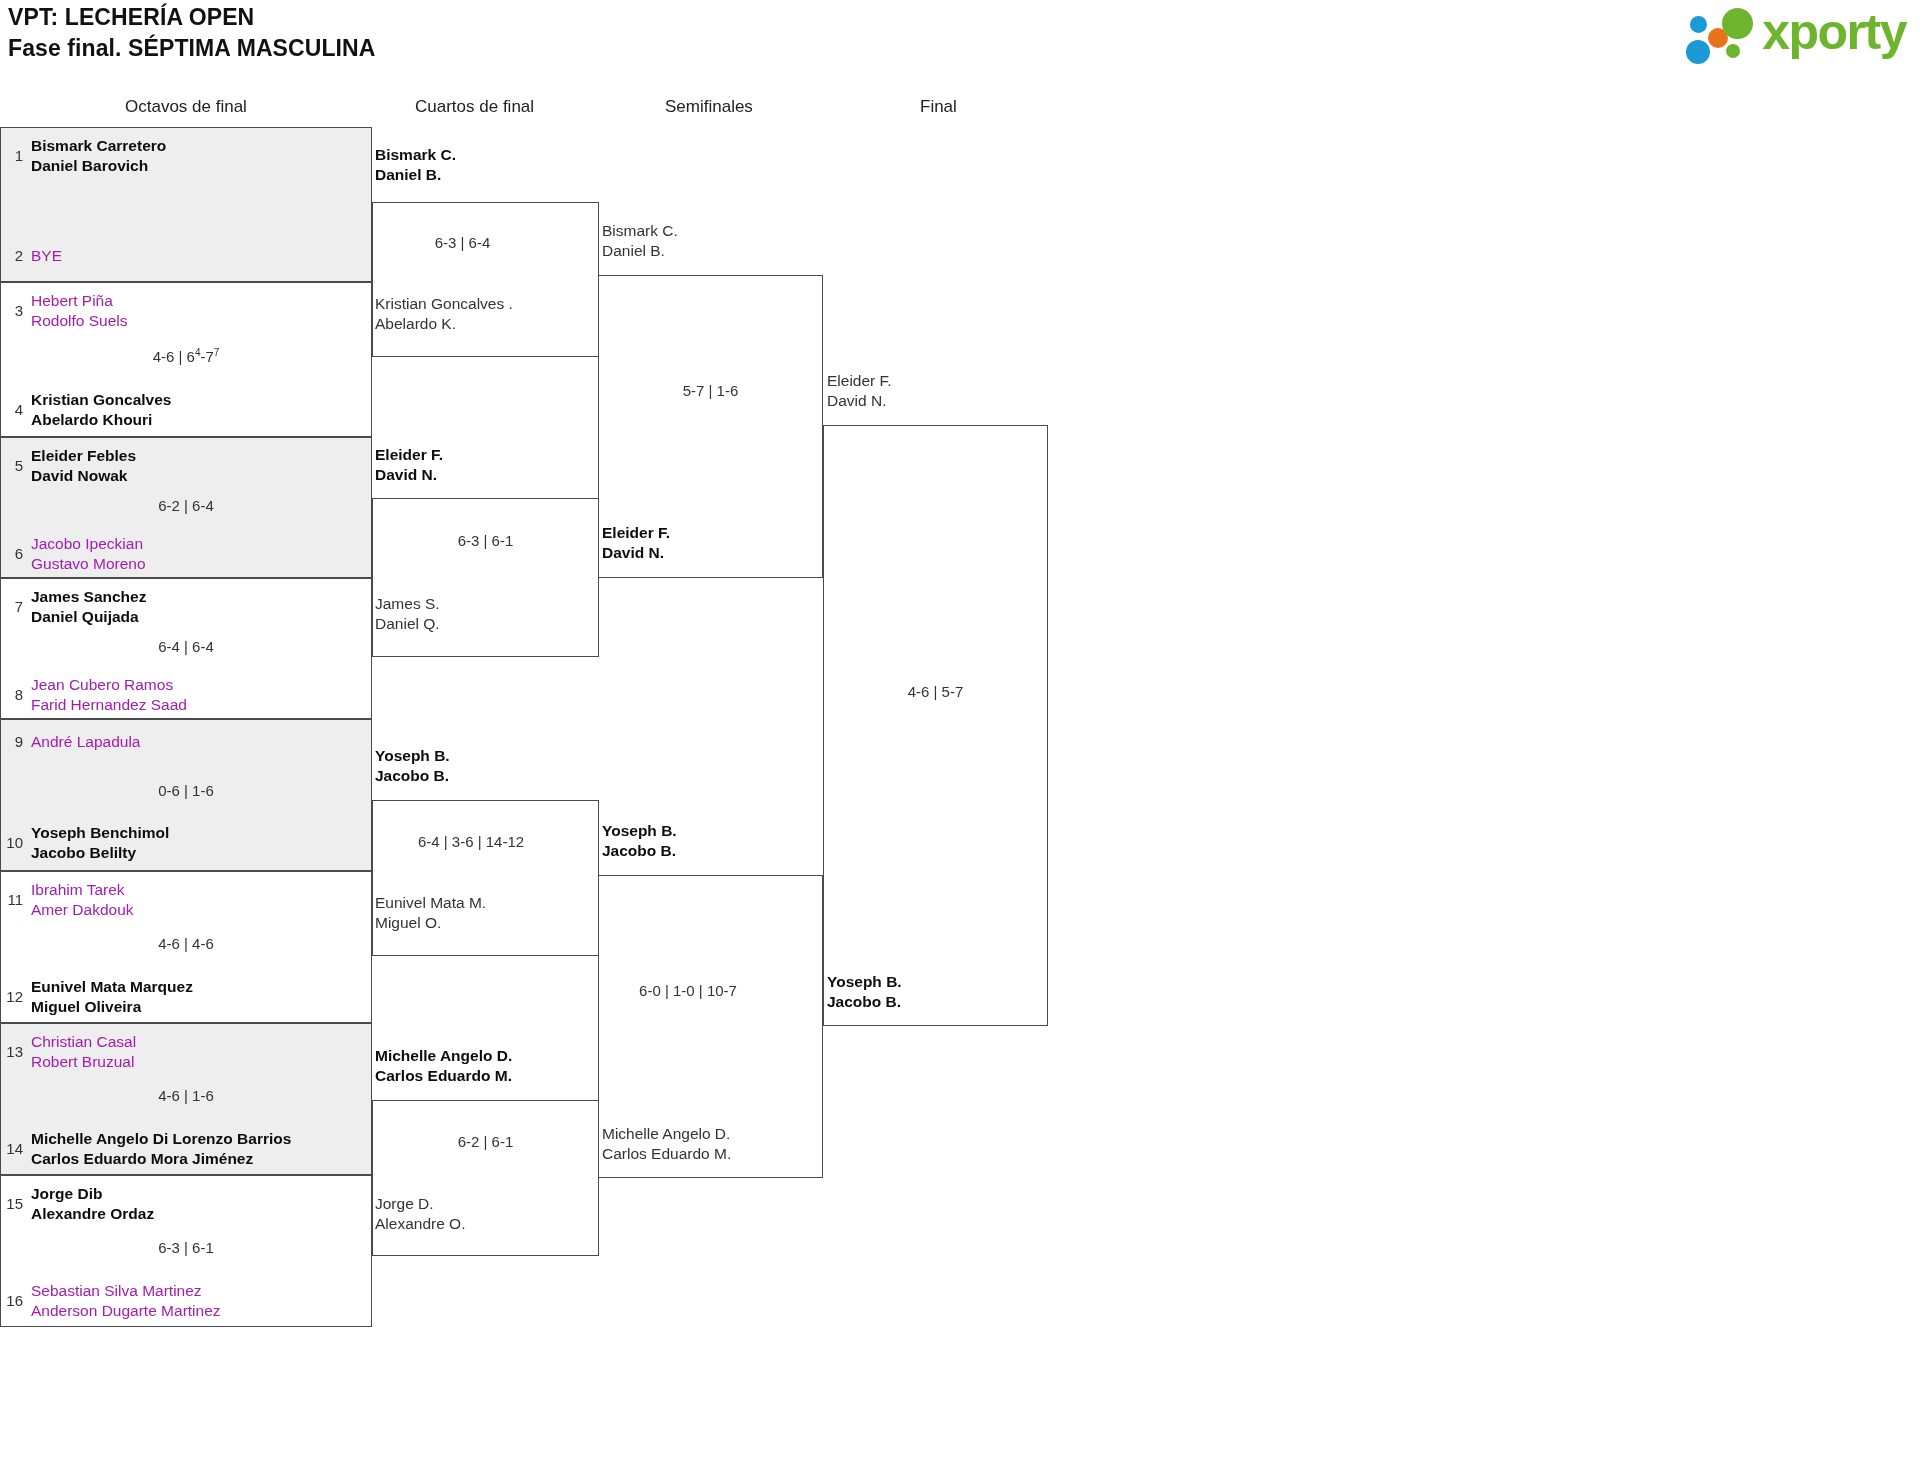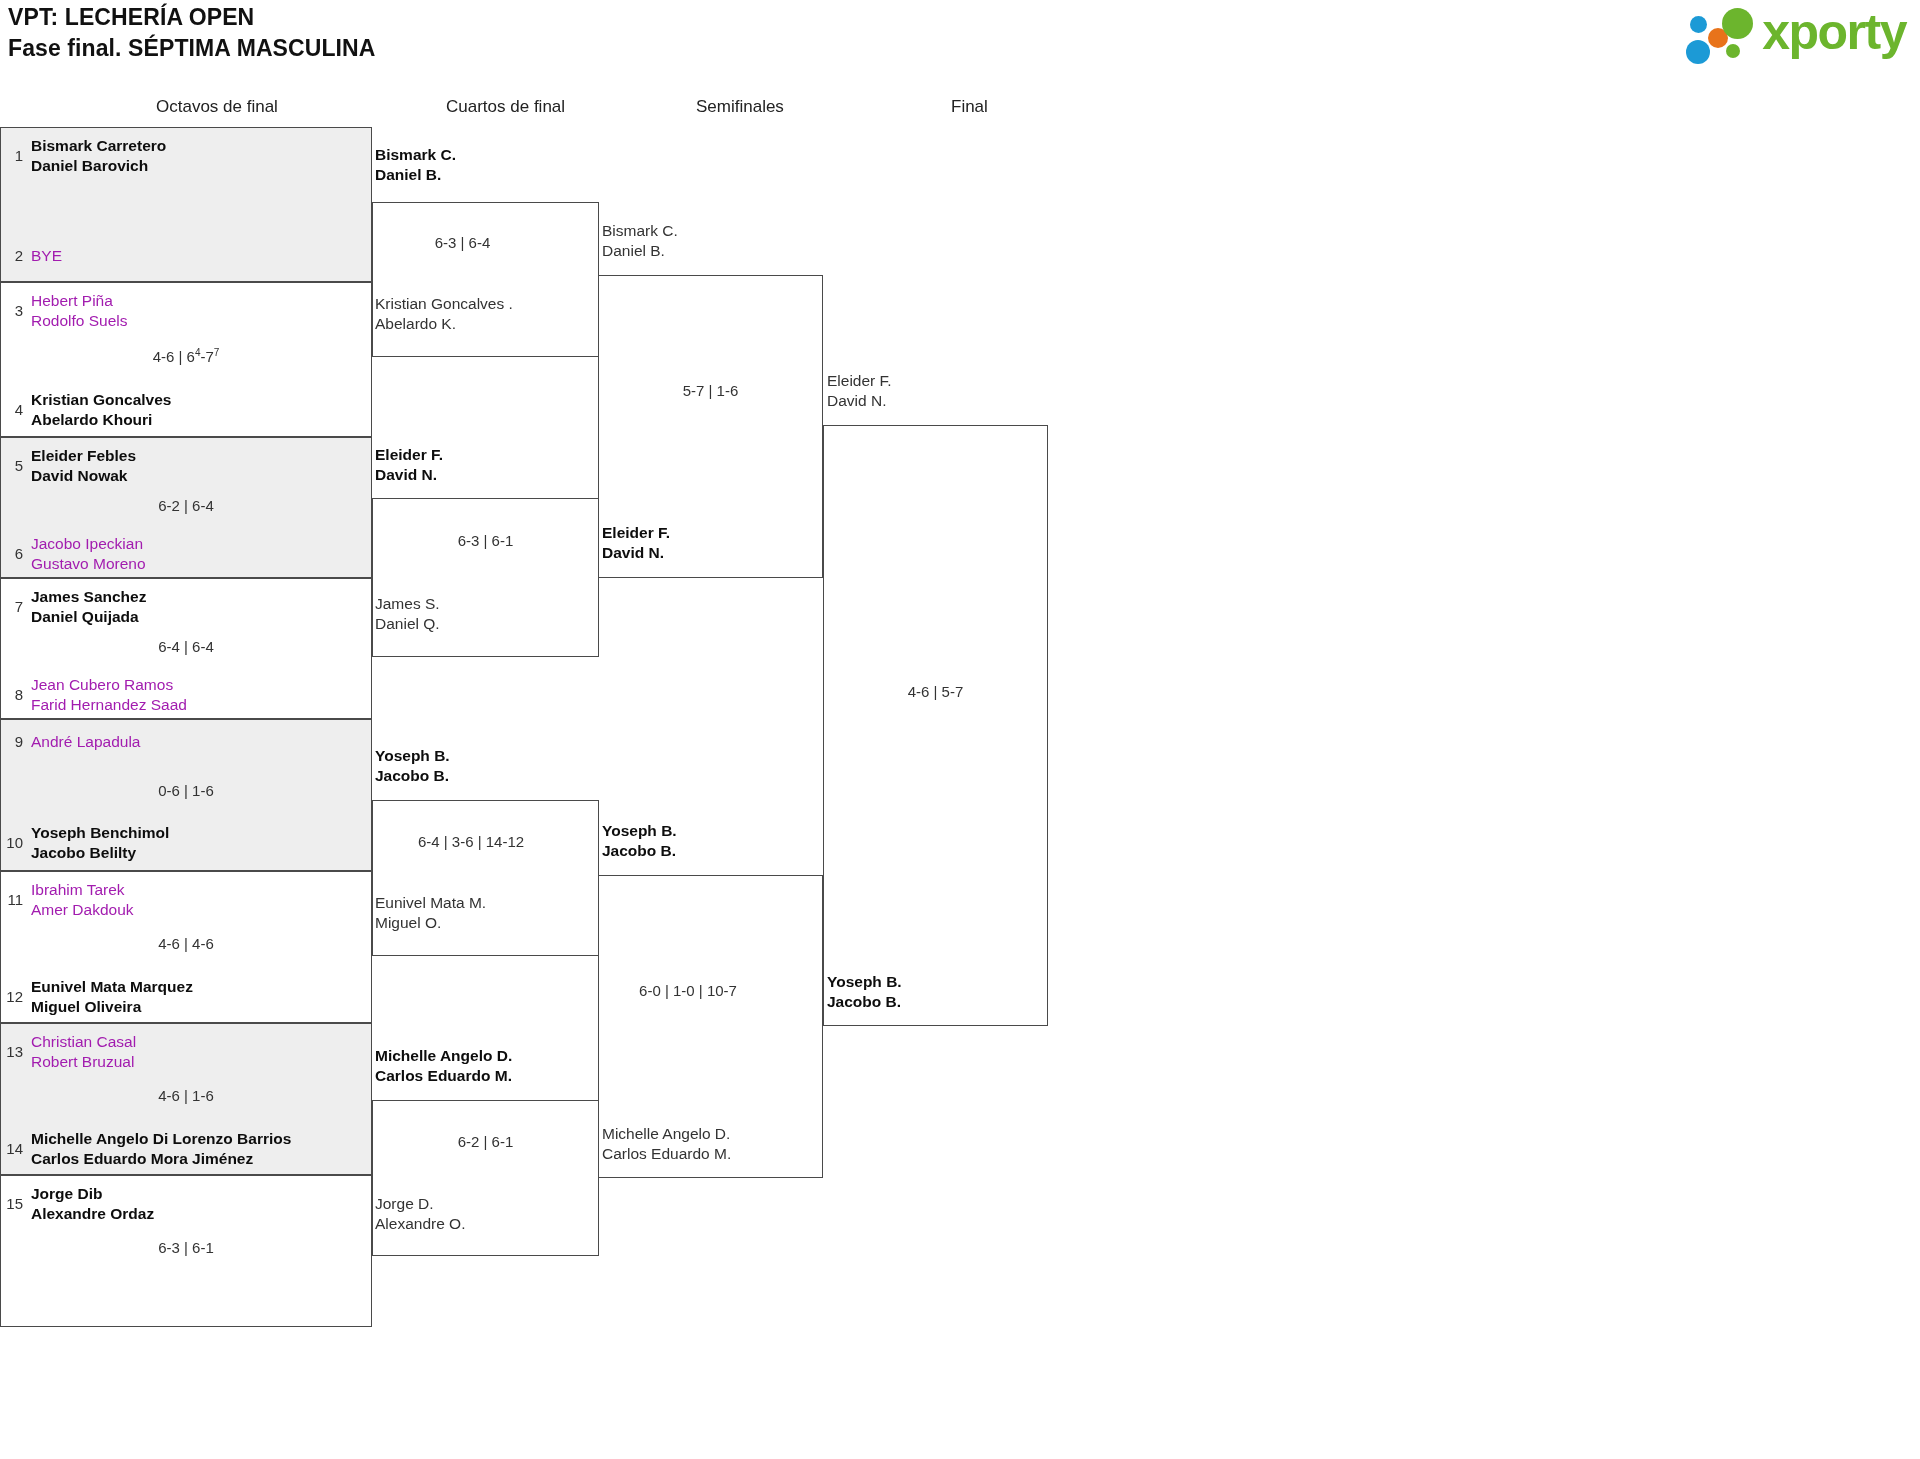--- a/index.html
+++ b/index.html
@@ -29,21 +29,21 @@
   .d-green-lg { width: 31px; height: 31px; background: #6cb52d; left: 36px; top: 2px; }
   .d-green-sm { width: 14px; height: 14px; background: #6cb52d; left: 40px; top: 38px; }
   .logo-word {
     font-size: 50px; font-weight: bold; color: #6cb52d;
     letter-spacing: -1.5px; line-height: 50px; padding-bottom: 6px;
   }
 
   
   .round-head {
     position: absolute; top: 97px;
-    font-size: 17px; color: #222; white-space: nowrap; margin-left: 31px;
+    font-size: 17px; color: #222; white-space: nowrap;
   }
 
   
   .board { position: absolute; left: 0; top: 0; }
 
   
   .r1cell {
     position: absolute; left: 0; width: 372px;
     border: 1px solid #4a4a4a;
   }
@@ -237,20 +237,27 @@
 
     <div class="r1cell plain" style="top:1175px;height:152px">
       <div class="slot" style="top:8px">
         <span class="seed">15</span>
         <span class="players win">
           <span class="ln">Jorge Dib</span>
           <span class="ln">Alexandre Ordaz</span>
         </span>
       </div>
       <div class="r1score" style="top:63px">6-3 | 6-1</div>
+      <div class="slot" style="top:105px">
+        <span class="seed">16</span>
+        <span class="players">
+          <span class="ln">Sebastian Silva Martinez</span>
+          <span class="ln">Anderson Dugarte Martinez</span>
+        </span>
+      </div>
     </div>
 
     <div class="nm win" style="left:375px;top:145px">
       <span class="ln">Bismark C.</span>
       <span class="ln">Daniel B.</span>
     </div>
     <div class="mbox" style="left:372px;top:202px;width:227px;height:155px"></div>
     <div class="sc" style="left:372px;top:234px;width:181px">6-3 | 6-4</div>
     <div class="nm" style="left:375px;top:294px">
       <span class="ln">Kristian Goncalves .</span>

